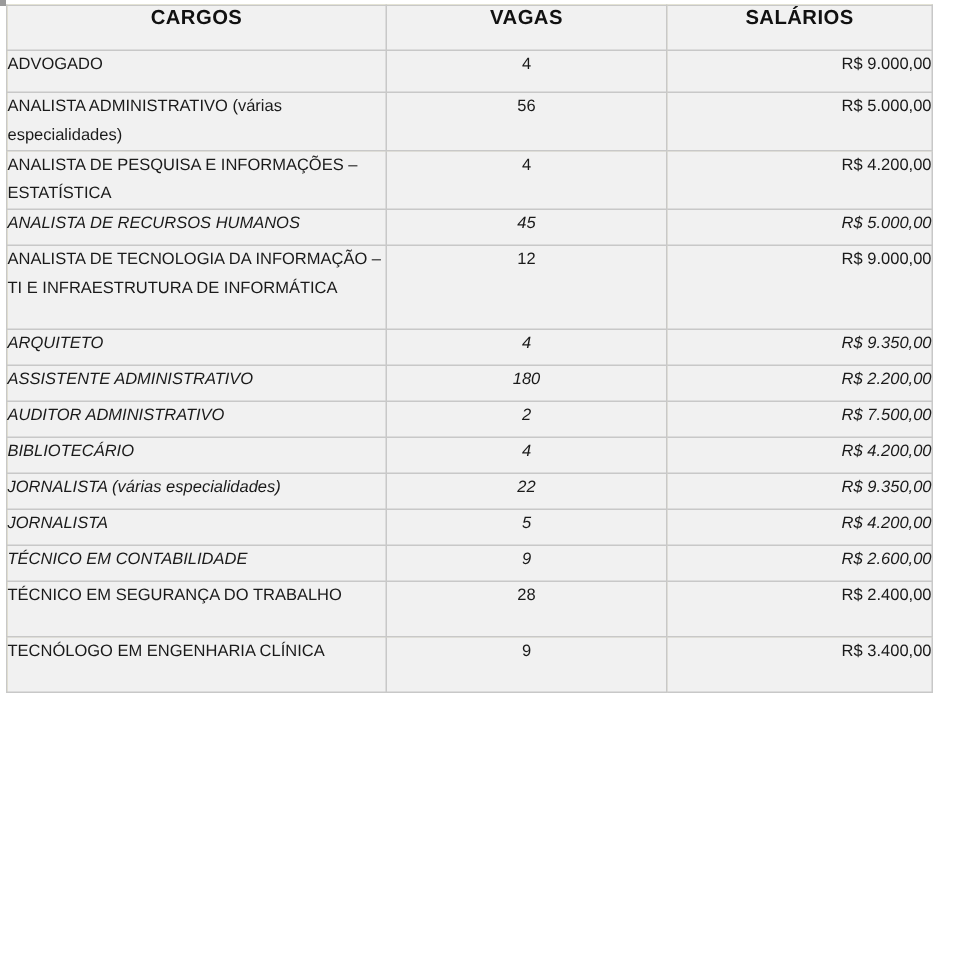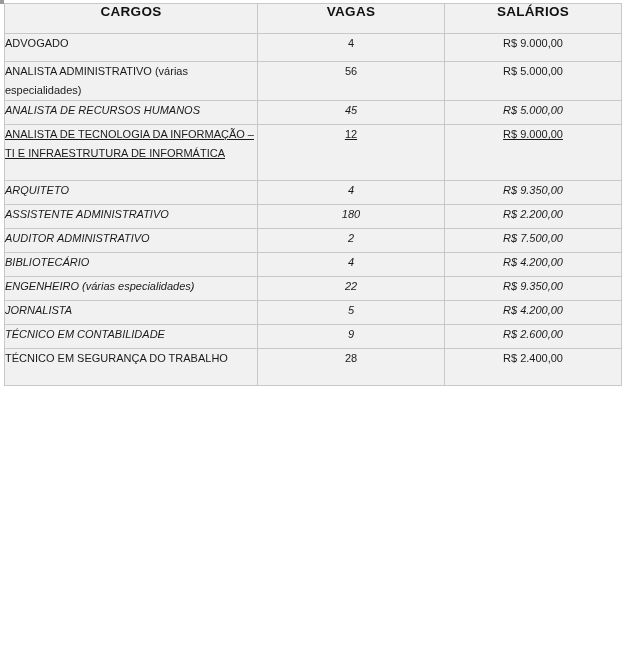--- a/index.html
+++ b/index.html
@@ -60,29 +60,29 @@
     text-align: left;
     padding: 5px 6px 6px 8px;
   }
 
   td.cell-vagas {
     text-align: center;
     padding: 5px 6px 6px 6px;
   }
 
   td.cell-salario {
-    text-align: center;
+    text-align: right;
     padding: 5px 6px 6px 8px;
   }
 
   
   tr[data-lines="1"] td { height: 23px; font-style: italic; }
   tr[data-lines="1b"] td { height: 27px; }
   tr[data-lines="2"] td { height: 36px; }
-  tr[data-lines="3"] td { height: 55px; text-decoration: underline; }
+  tr[data-lines="3"] td { height: 55px; }
 
   .corner-tick {
     position: absolute;
     left: 0;
     top: 0;
     width: 4px;
     height: 4px;
     background: #9a9a9a;
   }
 </style>
@@ -109,20 +109,25 @@
         <tr data-lines="1b">
           <td class="cell-cargo">ADVOGADO</td>
           <td class="cell-vagas">4</td>
           <td class="cell-salario">R$ 9.000,00</td>
         </tr>
         <tr data-lines="2">
           <td class="cell-cargo">ANALISTA ADMINISTRATIVO (várias especialidades)</td>
           <td class="cell-vagas">56</td>
           <td class="cell-salario">R$ 5.000,00</td>
         </tr>
+        <tr data-lines="2">
+          <td class="cell-cargo">ANALISTA DE PESQUISA E INFORMAÇÕES – ESTATÍSTICA</td>
+          <td class="cell-vagas">4</td>
+          <td class="cell-salario">R$ 4.200,00</td>
+        </tr>
         <tr data-lines="1">
           <td class="cell-cargo">ANALISTA DE RECURSOS HUMANOS</td>
           <td class="cell-vagas">45</td>
           <td class="cell-salario">R$ 5.000,00</td>
         </tr>
         <tr data-lines="3">
           <td class="cell-cargo">ANALISTA DE TECNOLOGIA DA INFORMAÇÃO – TI E INFRAESTRUTURA DE INFORMÁTICA</td>
           <td class="cell-vagas">12</td>
           <td class="cell-salario">R$ 9.000,00</td>
         </tr>
@@ -140,34 +145,39 @@
           <td class="cell-cargo">AUDITOR ADMINISTRATIVO</td>
           <td class="cell-vagas">2</td>
           <td class="cell-salario">R$ 7.500,00</td>
         </tr>
         <tr data-lines="1">
           <td class="cell-cargo">BIBLIOTECÁRIO</td>
           <td class="cell-vagas">4</td>
           <td class="cell-salario">R$ 4.200,00</td>
         </tr>
         <tr data-lines="1">
-          <td class="cell-cargo">ENGENHEIRO (várias especialidades)</td>
+          <td class="cell-cargo">JORNALISTA (várias especialidades)</td>
           <td class="cell-vagas">22</td>
           <td class="cell-salario">R$ 9.350,00</td>
         </tr>
         <tr data-lines="1">
           <td class="cell-cargo">JORNALISTA</td>
           <td class="cell-vagas">5</td>
           <td class="cell-salario">R$ 4.200,00</td>
         </tr>
         <tr data-lines="1">
           <td class="cell-cargo">TÉCNICO EM CONTABILIDADE</td>
           <td class="cell-vagas">9</td>
           <td class="cell-salario">R$ 2.600,00</td>
         </tr>
         <tr data-lines="2">
           <td class="cell-cargo">TÉCNICO EM SEGURANÇA DO TRABALHO</td>
           <td class="cell-vagas">28</td>
           <td class="cell-salario">R$ 2.400,00</td>
         </tr>
+        <tr data-lines="2">
+          <td class="cell-cargo">TECNÓLOGO EM ENGENHARIA CLÍNICA</td>
+          <td class="cell-vagas">9</td>
+          <td class="cell-salario">R$ 3.400,00</td>
+        </tr>
       </tbody>
   </table>
 </div>
 
 </body></html>

